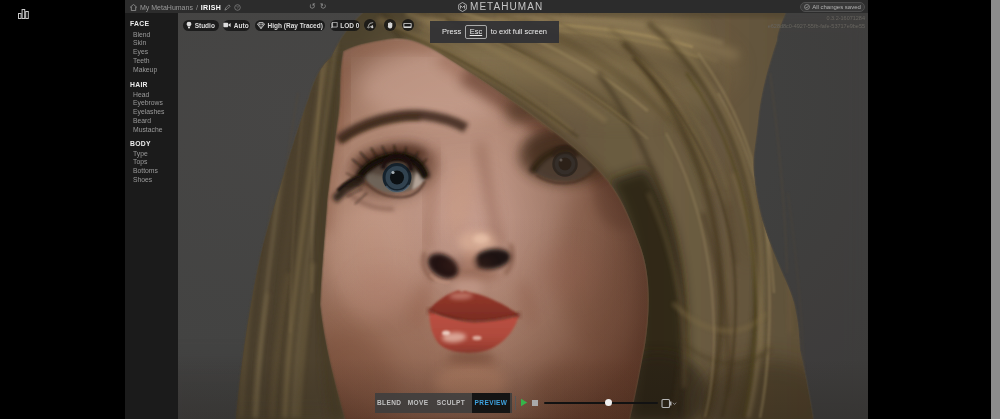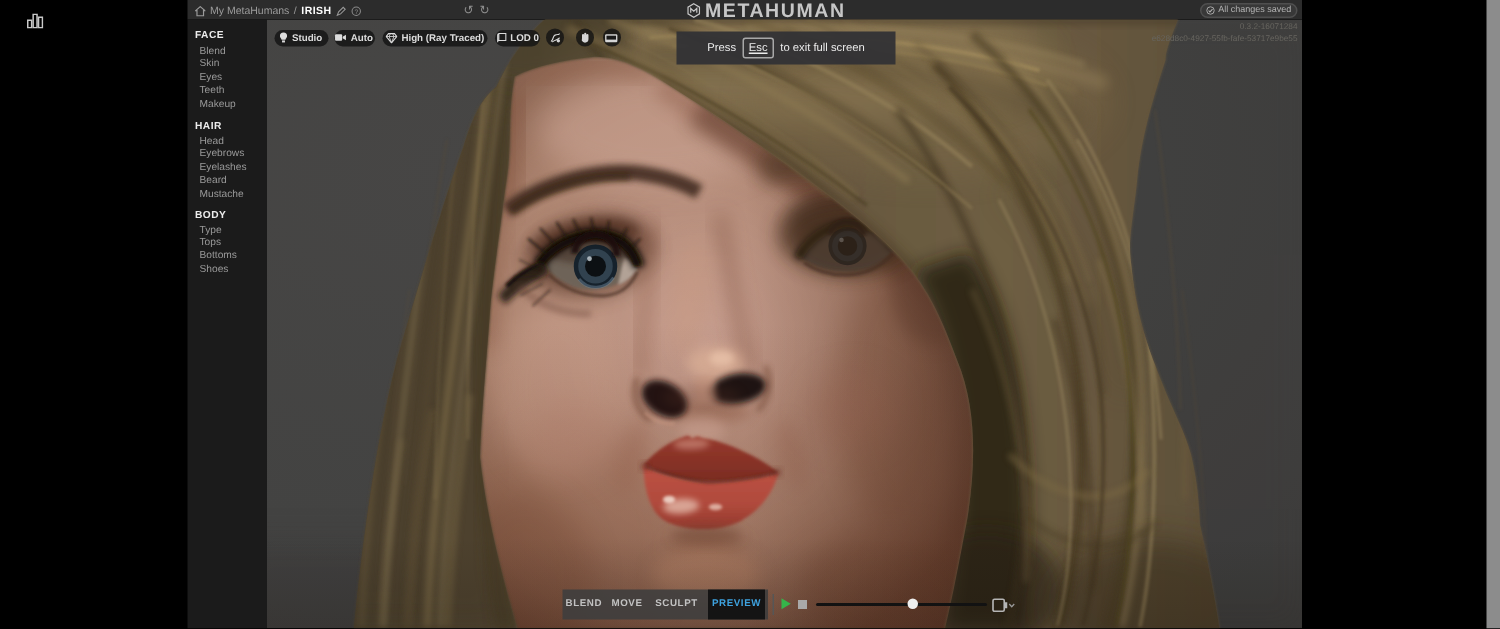--- a/index.html
+++ b/index.html
@@ -5,35 +5,35 @@
 * { margin:0; padding:0; box-sizing:border-box; }
 html,body { width:1000px; height:419px; background:#000; overflow:hidden;
   font-family:"Liberation Sans", sans-serif; }
 #stage { position:relative; width:1000px; height:419px; background:#000; }
 .abs { position:absolute; }
 #topbar { left:125px; top:0; width:743px; height:13px; background:#2c2c2c; }
 #crumb { left:130px; top:2.5px; height:9px; font-size:7px; color:#9b9b9b;
   display:flex; align-items:center; gap:3px; white-space:nowrap; }
 #crumb b { color:#fdfdfd; letter-spacing:.3px; }
 #logo { left:458px; top:1px; height:11px; display:flex; align-items:center; gap:3px; }
-#logotxt { font-size:13px; font-weight:bold; letter-spacing:1.05px; color:#c6c6c6; }
+#logotxt { font-size:10px; font-weight:normal; letter-spacing:1.05px; color:#c6c6c6; }
 #saved { left:800px; top:2px; width:65px; height:9.5px; border:1px solid #4f4f4f;
   border-radius:5px; background:#383838; color:#b2b2b2; font-size:6px;
   display:flex; align-items:center; justify-content:center; gap:2px; }
 #undoredo { left:309px; top:2px; color:#8f8f8f; font-size:8px; letter-spacing:4px;}
 #sidebar { left:125px; top:13px; width:53px; height:406px; background:#1b1b1b; }
 .mh { position:absolute; left:5px; font-size:6.8px; font-weight:bold; color:#ececec; letter-spacing:.3px;}
 .mi { position:absolute; left:8px; font-size:6.8px; color:#9a9a9a; }
 .pill { position:absolute; top:19.5px; height:11px; background:rgba(19,19,19,.82);
   border-radius:6px; color:#dcdcdc; font-size:6.5px; font-weight:bold;
   display:flex; align-items:center; justify-content:center; gap:2.5px; }
 .cbtn { position:absolute; top:19px; width:12.5px; height:12px; border-radius:50%;
   background:rgba(19,19,19,.82); display:flex; align-items:center; justify-content:center; }
-#escbox { left:430px; top:21px; width:146px; height:21.5px; background:rgba(50,49,53,.95);
-  color:#ececec; font-size:7.5px; display:flex; align-items:center; justify-content:center; gap:4px;margin-left:21px;}
+#escbox { left:430px; top:21px; width:129px; height:21.5px; background:rgba(50,49,53,.95);
+  color:#ececec; font-size:7.5px; display:flex; align-items:center; justify-content:center; gap:4px;}
 #escbox .key { border:1px solid #a8a8a8; border-radius:2px; padding:1.5px 3.5px;text-decoration:underline; }
 #ver { right:135px; top:15px; text-align:right; font-size:5.5px; color:#67655f; line-height:7.5px;}
 #botbar { left:375px; top:392.5px; width:301px; height:20px; }
 #tabs { position:absolute; left:0; top:0; width:137px; height:20px; background:rgba(62,62,62,.88);}
 .tab { position:absolute; top:0; height:20px; line-height:20px; color:#c2c2c2;
   font-size:6.5px; font-weight:bold; letter-spacing:.4px; text-align:center; }
 #rightstrip { left:991px; top:0; width:9px; height:419px; background:#8c8c8c; }
 </style>
 </head>
 <body>

